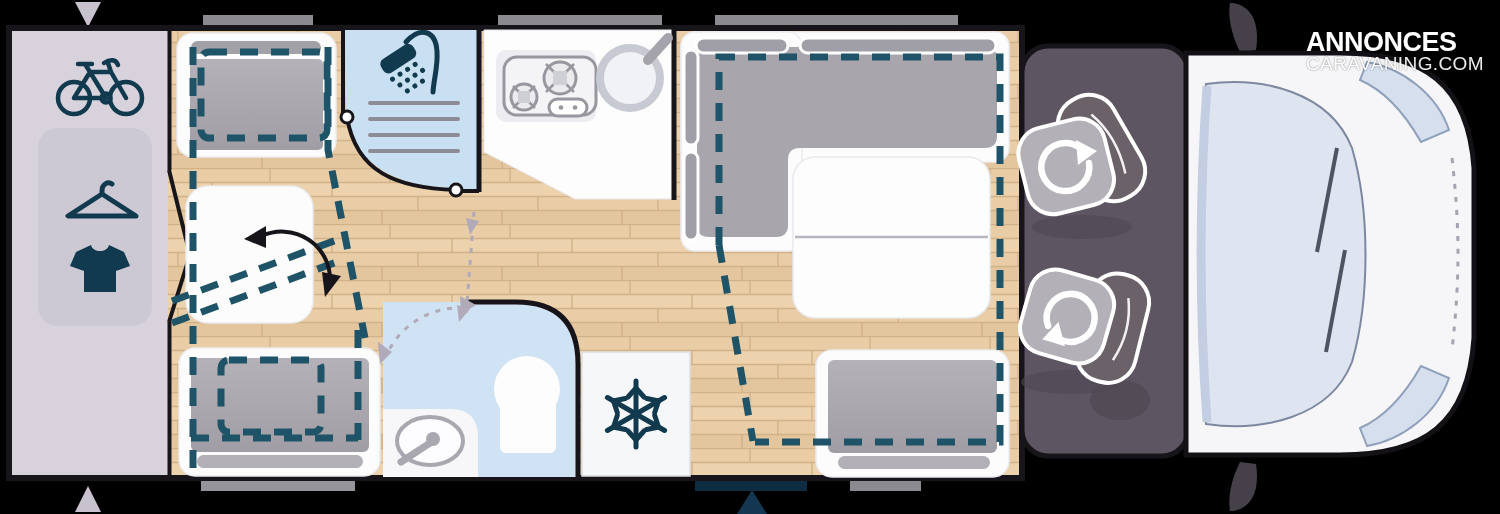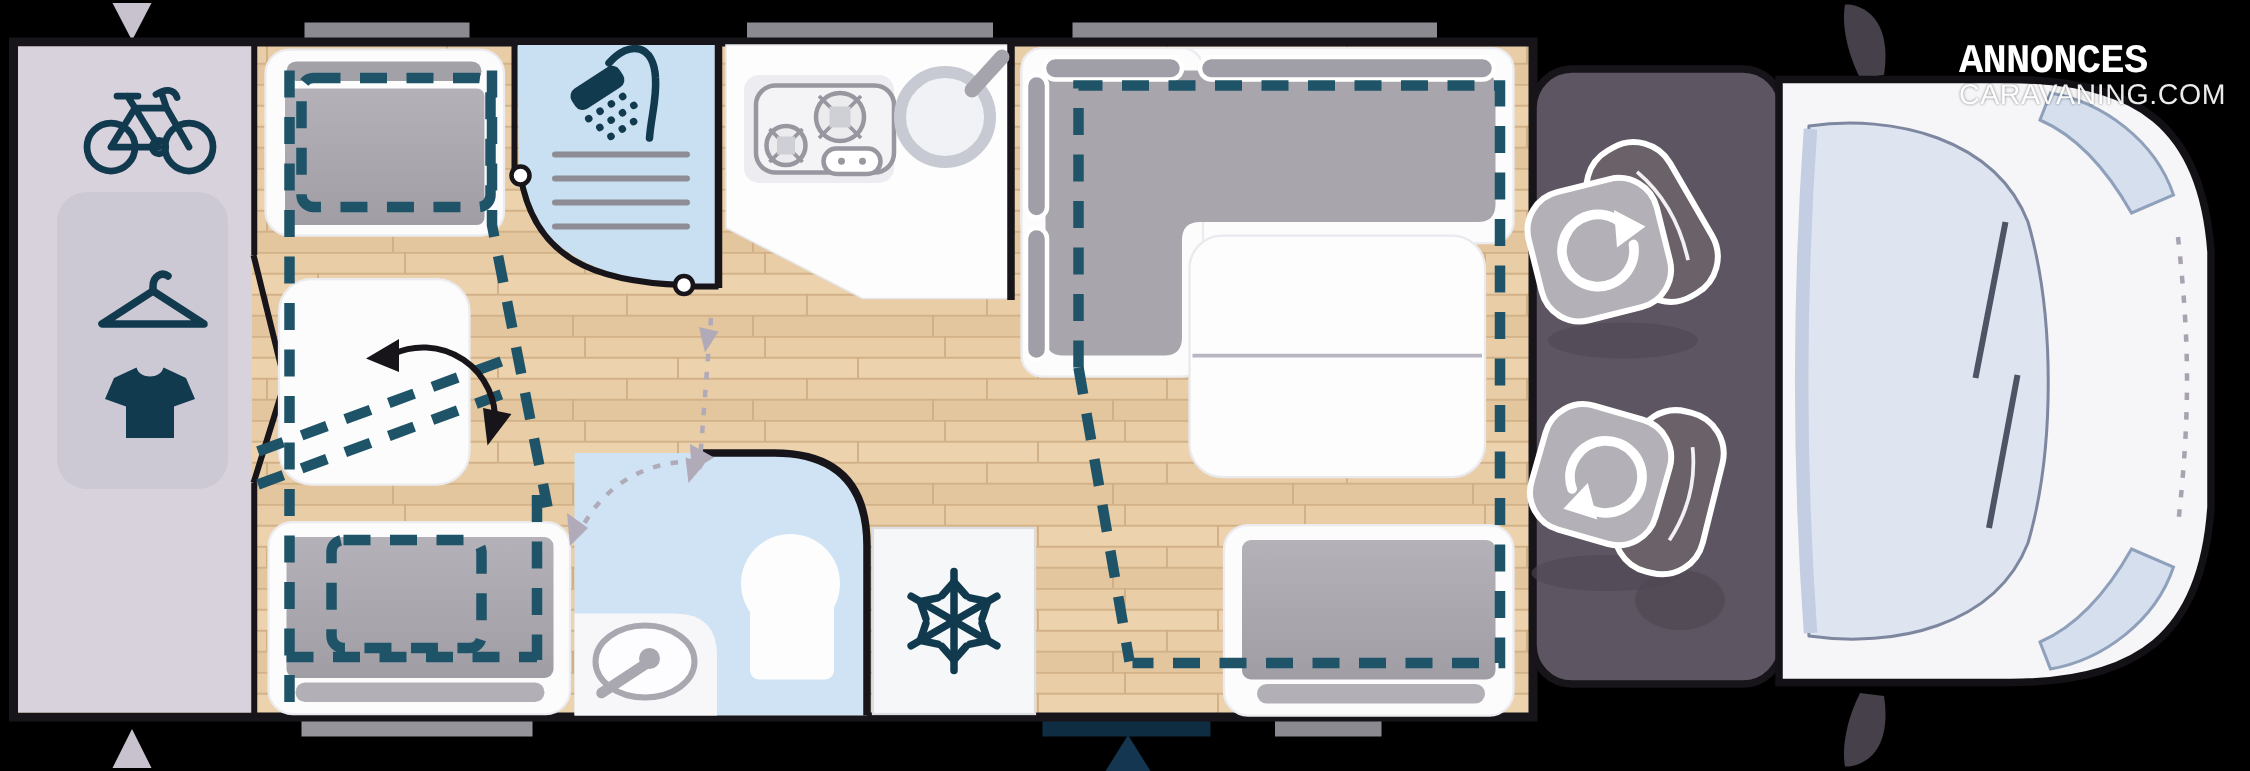--- a/index.html
+++ b/index.html
@@ -1,21 +1,21 @@
 <!DOCTYPE html>
 <html style="--background: #000000; --garage: #d7d2dc; --garage-inner: #cdc9d4; --shower-blue: #c9e0f2; --bath-blue: #cfe3f4; --cushion-gray: #a8a5ac; --cab-dark: #5d5561; --accent-teal: #1f5468; --icon-navy: #113a4f; --door-navy: #0e2d42; --cab-body: #f6f6f8; --windshield: #dee5f1; --floor-wood: #e8cda7; --window-bar-gray: #8b8a91; --marker-lavender: #c8c2ce;"><head>
 <meta charset="utf-8">
 <style>
   html,body{margin:0;padding:0;background:#000;}
   .scene{position:relative;width:1500px;height:514px;background:var(--background,#000);
          overflow:hidden;font-family:"Liberation Sans",sans-serif;}
   .scene svg{position:absolute;left:0;top:0;}
   .watermark{position:absolute;left:1306px;top:30px;color:#fff;line-height:0.95;
              text-shadow:0 0 2px rgba(0,0,0,.55);}
-  .watermark .l1{font-size:27px;font-weight:bold;letter-spacing:-0.5px;font-family:Liberation Mono, monospace;}
+  .watermark .l1{font-size:27px;font-weight:bold;letter-spacing:-0.5px;}
   .watermark .l2{font-size:19px;font-weight:normal;letter-spacing:0.4px;opacity:.92;margin-top:-1px;}
   .dash-teal{stroke:var(--accent-teal,#1f5468);stroke-width:7;fill:none;stroke-dasharray:18 13;}
   .dash-gray{stroke:#b1aab8;stroke-width:3;fill:none;stroke-dasharray:5 7;}
   .wall{stroke:#17141a;fill:none;}
   .white-frame{fill:#fcfcfd;stroke:#ececf0;stroke-width:1.5;}
   .pill{fill:#a09ea6;stroke:#ffffff;stroke-width:3;}
   .icon-navy-stroke{stroke:var(--icon-navy,#113a4f);fill:none;}
   .icon-navy-fill{fill:var(--icon-navy,#113a4f);}
 </style>
 </head>

